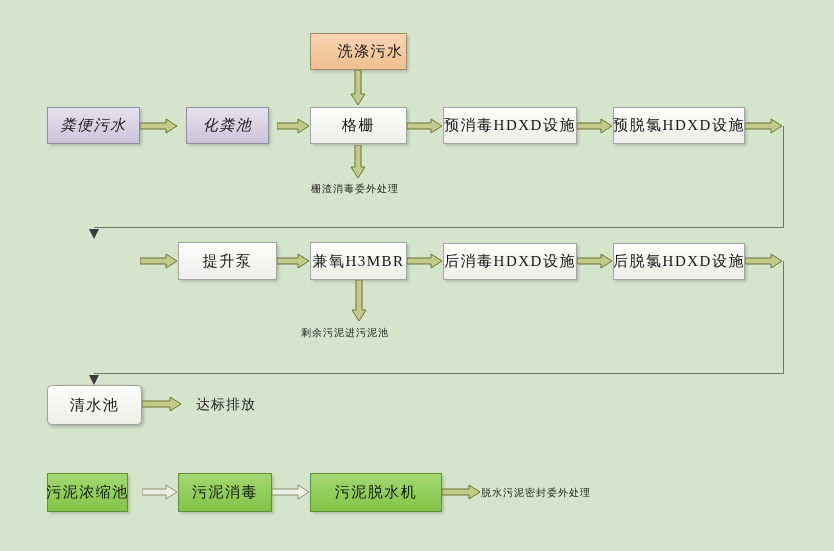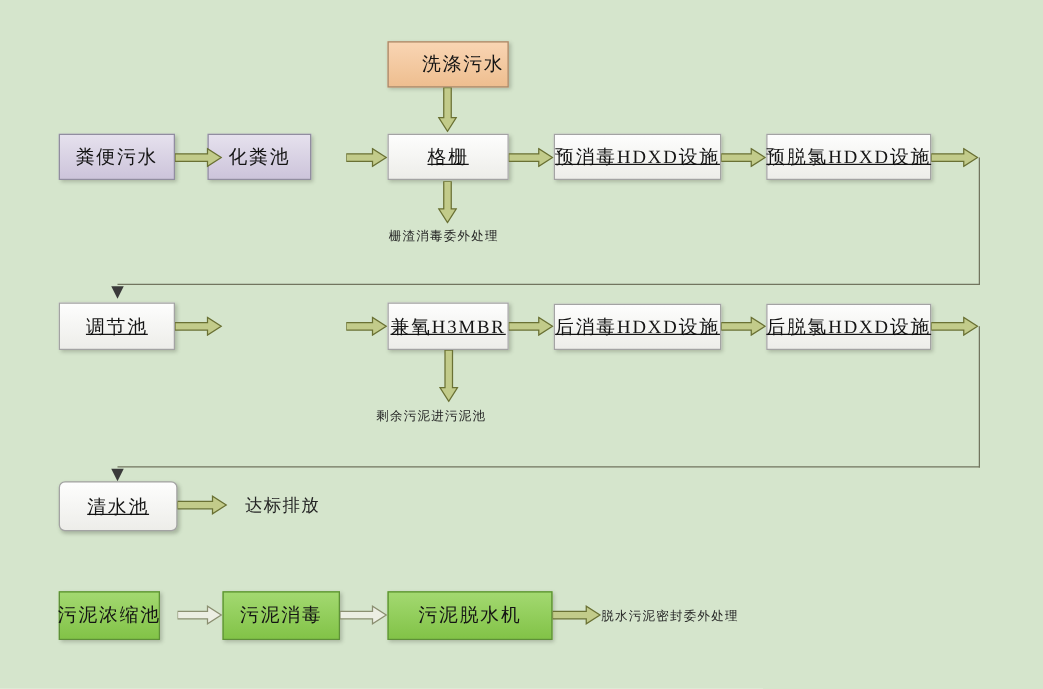--- a/index.html
+++ b/index.html
@@ -3,23 +3,23 @@
 <meta charset="utf-8">
 <style>
   html,body{margin:0;padding:0;}
   body{font-family:"Liberation Serif","DejaVu Serif",serif;}
   .canvas{position:relative;width:834px;height:551px;background:var(--background,#d5e5cc);overflow:hidden;}
 
   .node{position:absolute;display:flex;align-items:center;justify-content:center;
         font-size:15px;letter-spacing:1.5px;color:#141414;border:1px solid #a3a3a3;
         box-shadow:1.5px 1.5px 3px rgba(60,70,55,.28);box-sizing:border-box;white-space:nowrap;}
   .node.white{border-color:var(--box-border,#a3a3a3);
-        background:linear-gradient(rgba(255,255,255,.8),rgba(236,236,232,.9)),var(--white-fill,#f7f7f5);text-decoration:underline;}
+        background:linear-gradient(rgba(255,255,255,.8),rgba(236,236,232,.9)),var(--white-fill,#f7f7f5);}
   .node.purple{border-color:var(--purple-border,#918da0);
-        background:linear-gradient(rgba(255,255,255,.35),rgba(120,100,150,.12)),var(--purple-fill,#d8d1e4);}
+        background:linear-gradient(rgba(255,255,255,.35),rgba(120,100,150,.12)),var(--purple-fill,#d8d1e4);font-style:italic;}
   .node.orange{border-color:var(--orange-border,#a5876a);
         background:linear-gradient(rgba(255,255,255,.25),rgba(160,110,50,.10)),var(--orange-fill,#f7c79a);padding-left:24px;}
   .node.green{border-color:var(--green-border,#5e9038);
         background:linear-gradient(rgba(255,255,255,.20),rgba(40,90,20,.10)),var(--green-fill,#8ccf4d);}
   .node.rounded{border-radius:5px;}
 
   .barrow{position:absolute;}
   .barrow svg{display:block;}
   .barrow svg polygon{fill:var(--arrow-fill,#c2cb8a);stroke:var(--arrow-stroke,#6a7134);stroke-width:1;}
   .barrow.gray svg polygon{fill:var(--gray-arrow-fill,#eceee3);stroke:var(--gray-arrow-stroke,#8b8f71);}
@@ -32,26 +32,26 @@
   .ann{position:absolute;font-size:10px;letter-spacing:1px;color:#242424;white-space:nowrap;}
 </style>
 </head>
 <body>
 
 <div class="canvas">
 
   <div class="node orange" style="left:310px;top:33px;width:97px;height:37px">洗涤污水</div>
 
   <div class="node purple" style="left:47px;top:107px;width:93px;height:37px">粪便污水</div>
-  <div class="node purple" style="left:166px;top:107px;width:83px;height:37px">化粪池</div>
+  <div class="node purple" style="left:186px;top:107px;width:83px;height:37px">化粪池</div>
   <div class="node white" style="left:310px;top:107px;width:97px;height:37px">格栅</div>
   <div class="node white" style="left:443px;top:107px;width:134px;height:37px">预消毒HDXD设施</div>
   <div class="node white" style="left:613px;top:107px;width:132px;height:37px">预脱氯HDXD设施</div>
 
-  <div class="node white" style="left:47px;top:242px;width:93px;height:38px">调节池</div>
+  <div class="node white" style="left:178px;top:242px;width:99px;height:38px">提升泵</div>
   <div class="node white" style="left:310px;top:242px;width:97px;height:38px">兼氧H3MBR</div>
   <div class="node white" style="left:443px;top:243px;width:134px;height:37px">后消毒HDXD设施</div>
   <div class="node white" style="left:613px;top:243px;width:132px;height:37px">后脱氯HDXD设施</div>
 
   <div class="node white rounded" style="left:47px;top:385px;width:95px;height:40px">清水池</div>
 
   <div class="node green" style="left:47px;top:473px;width:81px;height:39px">污泥浓缩池</div>
   <div class="node green" style="left:178px;top:473px;width:94px;height:39px">污泥消毒</div>
   <div class="node green" style="left:310px;top:473px;width:132px;height:39px">污泥脱水机</div>
 

